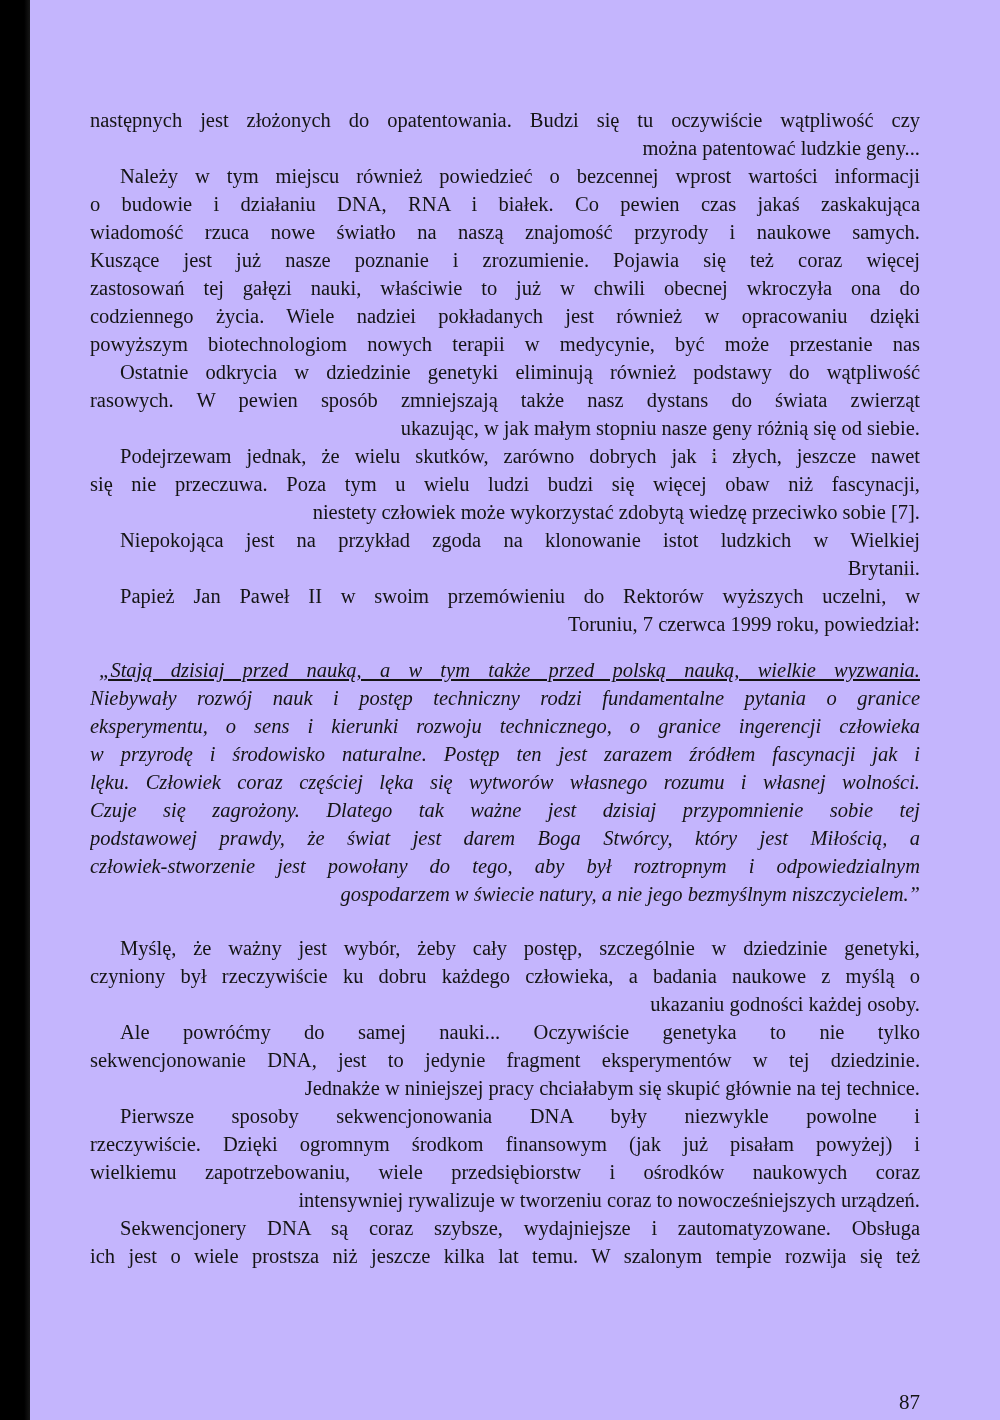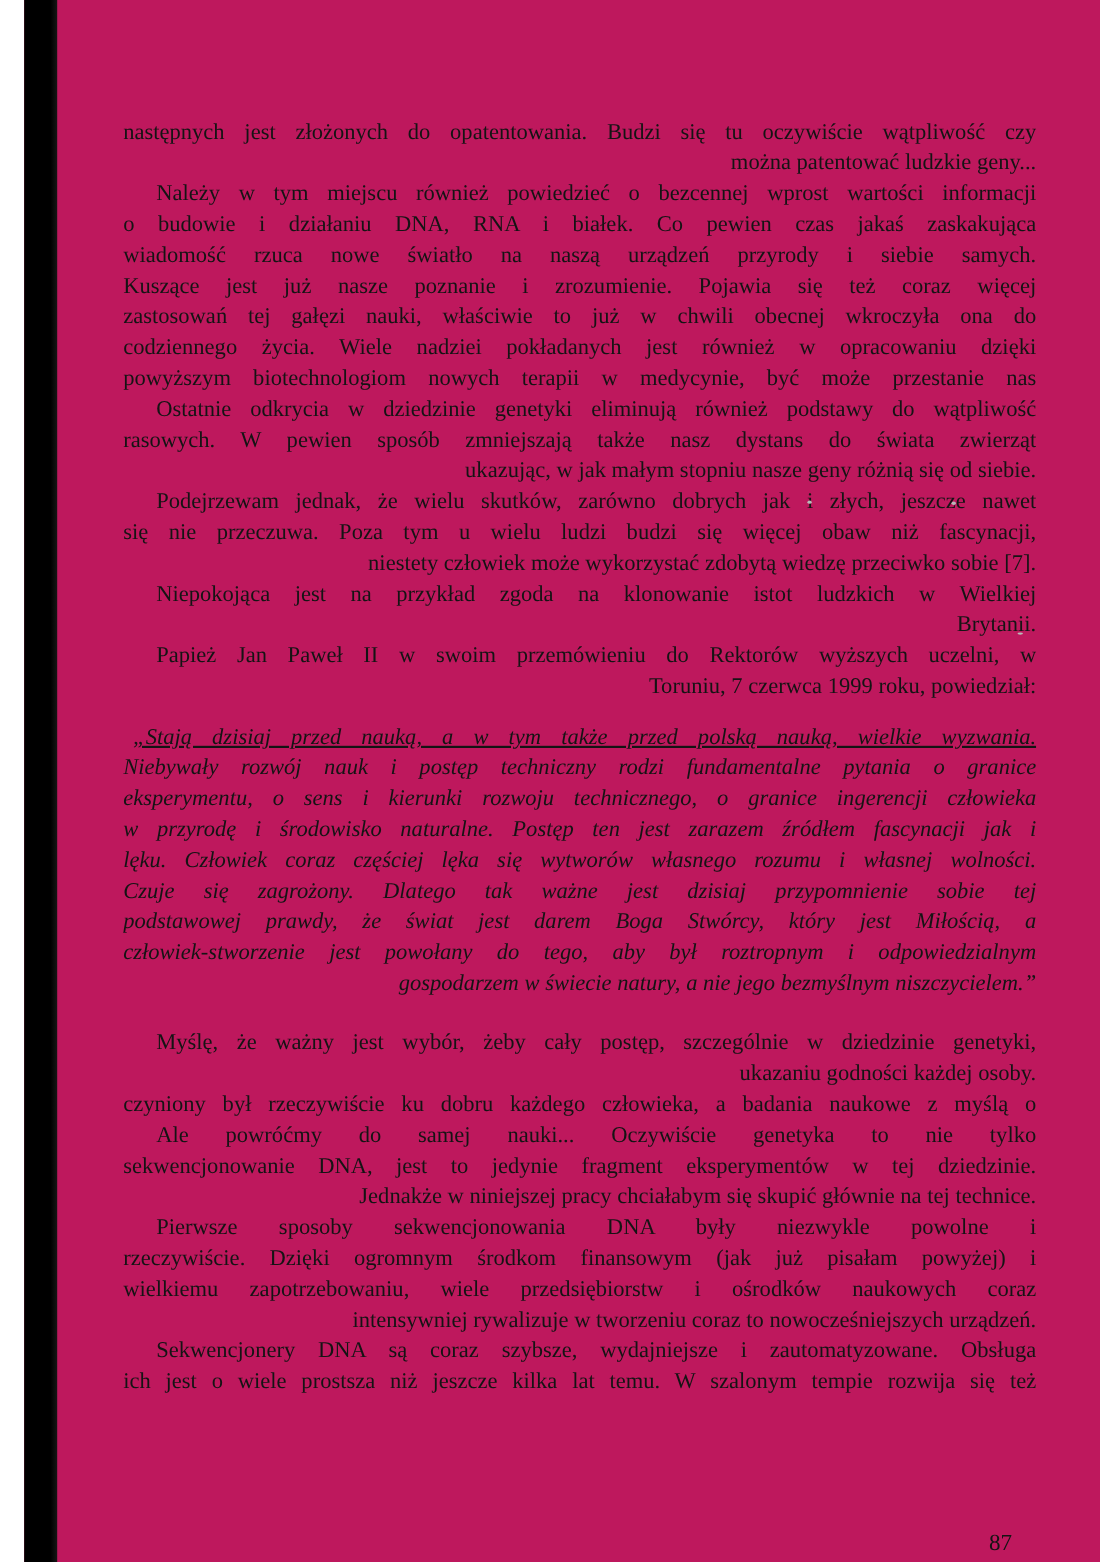--- a/index.html
+++ b/index.html
@@ -10,22 +10,21 @@
   body {
     width: 1000px;
     height: 1420px;
     position: relative;
     overflow: hidden;
     font-family: "Liberation Serif", "DejaVu Serif", serif;
   }
   .page {
     position: absolute;
     inset: 0;
-    background: #be185d;
-    margin-left: 22px;
+    background: #c4b5fd;
   }
   .scan-edge {
     position: absolute;
     left: 0;
     top: 0;
     width: 30px;
     height: 1420px;
     background: linear-gradient(90deg, #000000 80%, #161616 100%);
   }
   .text-block {
@@ -83,21 +82,21 @@
 <div class="page">
   <div class="scan-edge"></div>
   <div class="text-block" id="text-block">
       <div class="para">
         <div class="line just">następnych jest złożonych do opatentowania. Budzi się tu oczywiście wątpliwość czy</div>
         <div class="line">można patentować ludzkie geny...</div>
       </div>
       <div class="para">
         <div class="line just ind">Należy w tym miejscu również powiedzieć o bezcennej wprost wartości informacji</div>
         <div class="line just">o budowie i działaniu DNA, RNA i białek. Co pewien czas jakaś zaskakująca</div>
-        <div class="line just">wiadomość rzuca nowe światło na naszą urządzeń przyrody i siebie samych.</div>
+        <div class="line just">wiadomość rzuca nowe światło na naszą znajomość przyrody i naukowe samych.</div>
         <div class="line just">Kuszące jest już nasze poznanie i zrozumienie. Pojawia się też coraz więcej</div>
         <div class="line just">zastosowań tej gałęzi nauki, właściwie to już w chwili obecnej wkroczyła ona do</div>
         <div class="line just">codziennego życia. Wiele nadziei pokładanych jest również w opracowaniu dzięki</div>
         <div class="line just">powyższym biotechnologiom nowych terapii w medycynie, być może przestanie nas</div>
       </div>
       <div class="para">
         <div class="line just ind">Ostatnie odkrycia w dziedzinie genetyki eliminują również podstawy do wątpliwość</div>
         <div class="line just">rasowych. W pewien sposób zmniejszają także nasz dystans do świata zwierząt</div>
         <div class="line">ukazując, w jak małym stopniu nasze geny różnią się od siebie.</div>
       </div>
@@ -120,22 +119,22 @@
         <div class="line just">eksperymentu, o sens i kierunki rozwoju technicznego, o granice ingerencji człowieka</div>
         <div class="line just">w przyrodę i środowisko naturalne. Postęp ten jest zarazem źródłem fascynacji jak i</div>
         <div class="line just">lęku. Człowiek coraz częściej lęka się wytworów własnego rozumu i własnej wolności.</div>
         <div class="line just">Czuje się zagrożony. Dlatego tak ważne jest dzisiaj przypomnienie sobie tej</div>
         <div class="line just">podstawowej prawdy, że świat jest darem Boga Stwórcy, który jest Miłością, a</div>
         <div class="line just">człowiek-stworzenie jest powołany do tego, aby był roztropnym i odpowiedzialnym</div>
         <div class="line">gospodarzem w świecie natury, a nie jego bezmyślnym niszczycielem.”</div>
       </div>
       <div class="para">
         <div class="line just ind">Myślę, że ważny jest wybór, żeby cały postęp, szczególnie w dziedzinie genetyki,</div>
+        <div class="line just">czyniony był rzeczywiście ku dobru każdego człowieka, a badania naukowe z myślą o</div>
         <div class="line">ukazaniu godności każdej osoby.</div>
-        <div class="line just">czyniony był rzeczywiście ku dobru każdego człowieka, a badania naukowe z myślą o</div>
       </div>
       <div class="para">
         <div class="line just ind">Ale powróćmy do samej nauki... Oczywiście genetyka to nie tylko</div>
         <div class="line just">sekwencjonowanie DNA, jest to jedynie fragment eksperymentów w tej dziedzinie.</div>
         <div class="line">Jednakże w niniejszej pracy chciałabym się skupić głównie na tej technice.</div>
       </div>
       <div class="para">
         <div class="line just ind">Pierwsze sposoby sekwencjonowania DNA były niezwykle powolne i</div>
         <div class="line just">rzeczywiście. Dzięki ogromnym środkom finansowym (jak już pisałam powyżej) i</div>
         <div class="line just">wielkiemu zapotrzebowaniu, wiele przedsiębiorstw i ośrodków naukowych coraz</div>

